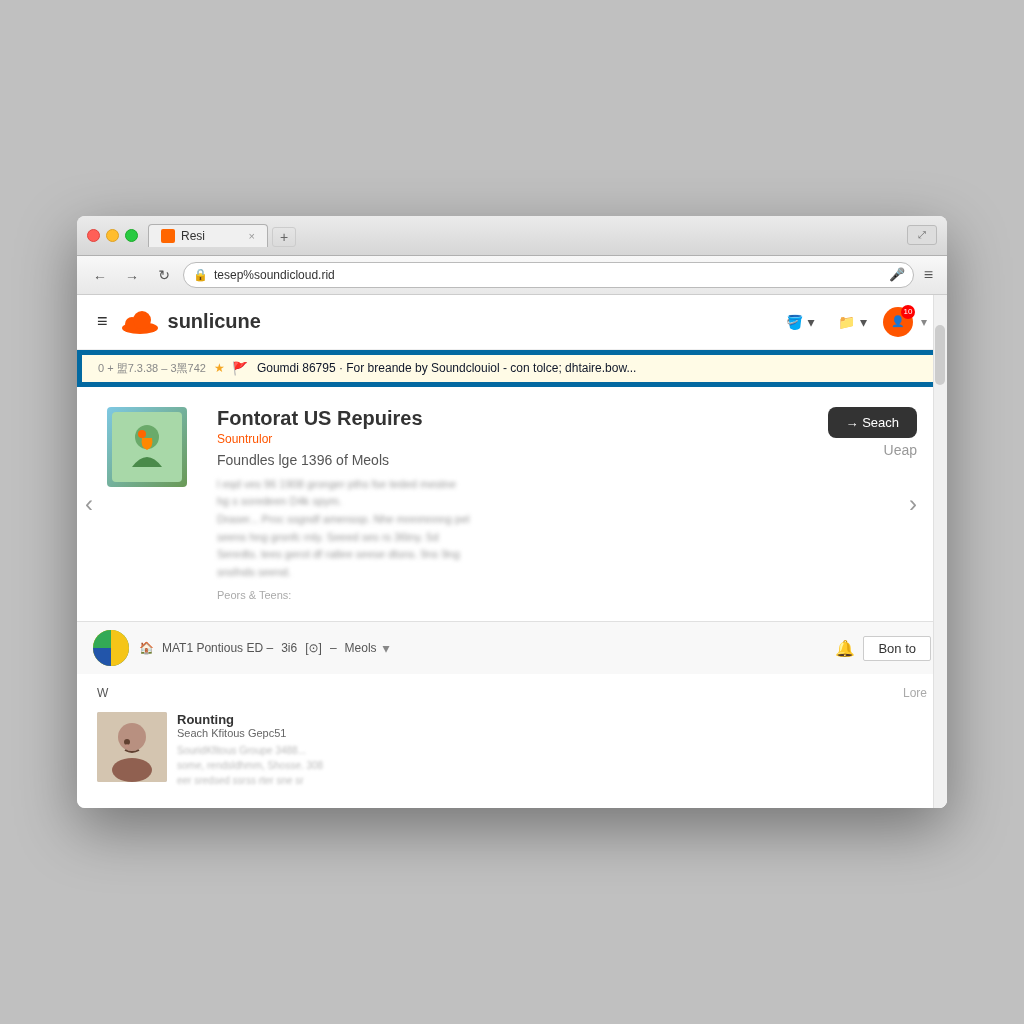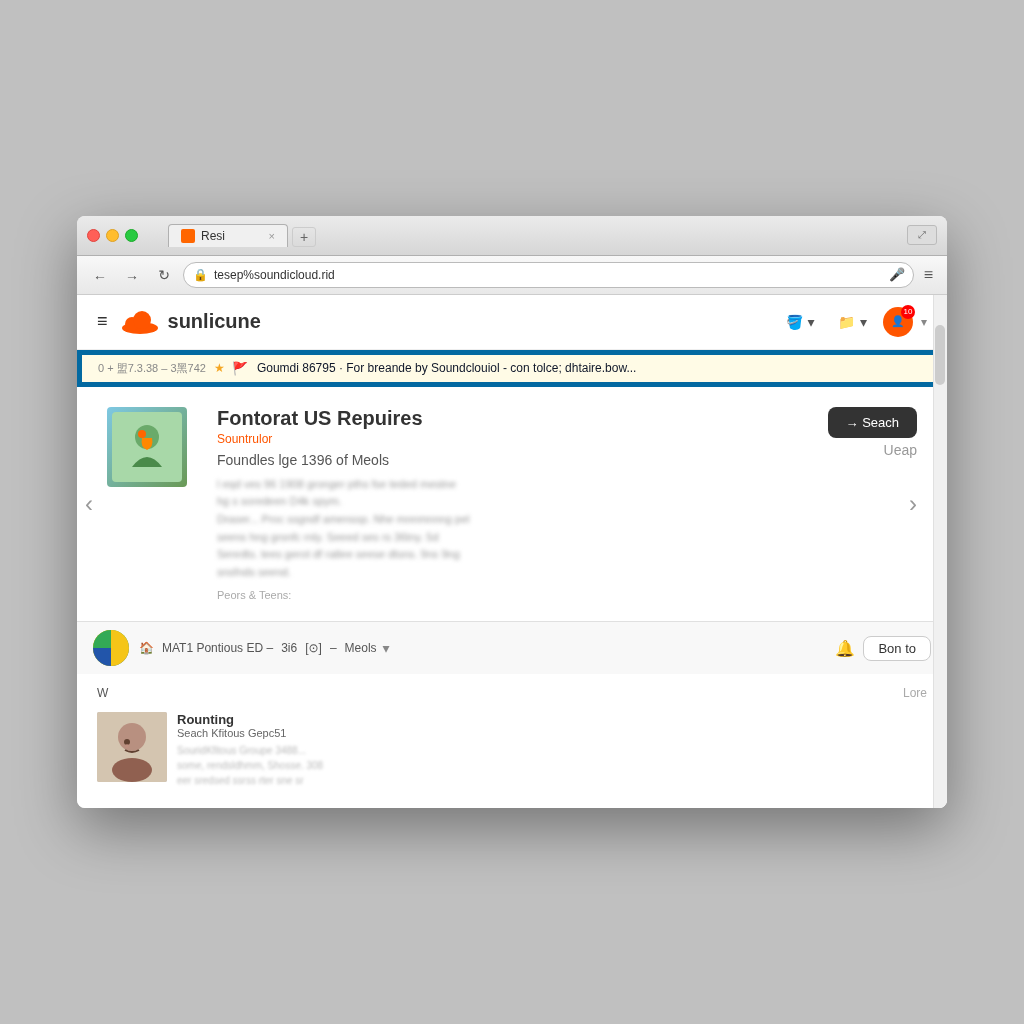--- a/index.html
+++ b/index.html
@@ -44,21 +44,21 @@
       border-radius: 50%;
       cursor: pointer;
     }
     .tl-close { background: #ff5f57; border: 1px solid #e0443e; }
     .tl-minimize { background: #ffbd2e; border: 1px solid #dea123; }
     .tl-maximize { background: #28ca41; border: 1px solid #1aab29; }
 
     .tab-bar {
       display: flex;
       align-items: flex-end;
-      margin-left: 22px;
+      margin-left: 2px;
       flex: 1;
     }
     .tab {
       background: #f0f0f0;
       border: 1px solid #b0b0b0;
       border-bottom: none;
       border-radius: 4px 4px 0 0;
       padding: 4px 12px;
       font-size: 12px;
       color: #333;
@@ -399,21 +399,21 @@
       font-size: 16px;
       color: #aaa;
       cursor: pointer;
       background: none;
       border: none;
     }
     .bon-btn {
       background: white;
       border: 1px solid #ccc;
       padding: 4px 14px;
-      border-radius: 8px;
+      border-radius: 2px;
       font-size: 13px;
       cursor: pointer;
       color: #333;
     }
     .player-dropdown {
       font-size: 14px;
       color: #888;
       cursor: pointer;
       margin-left: -4px;
     }

